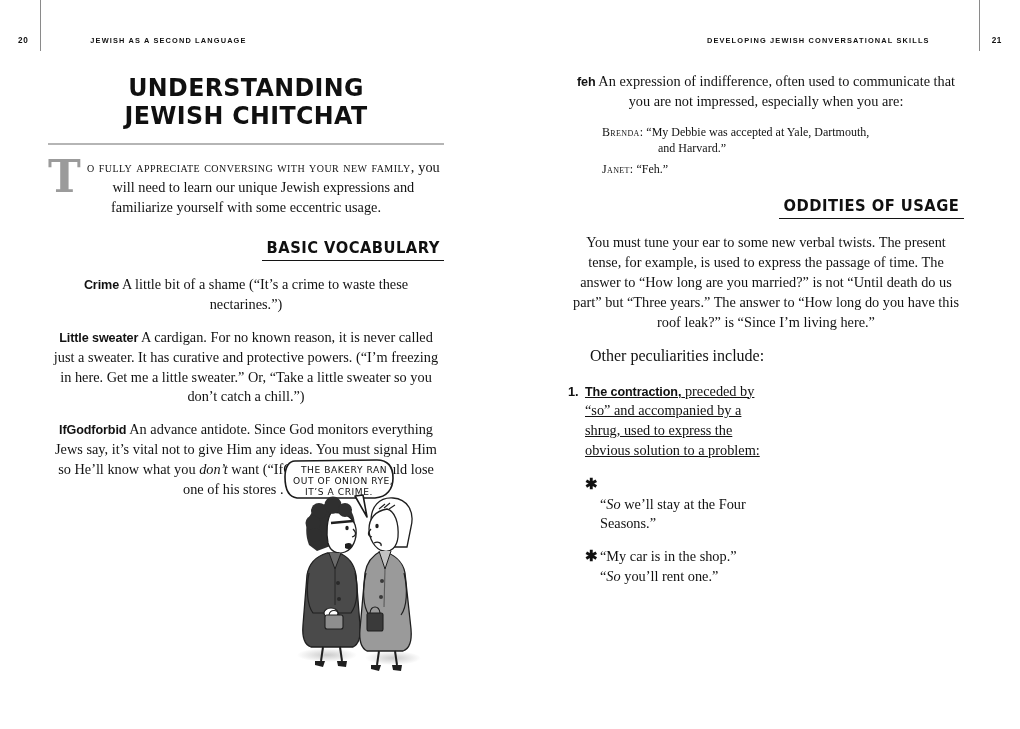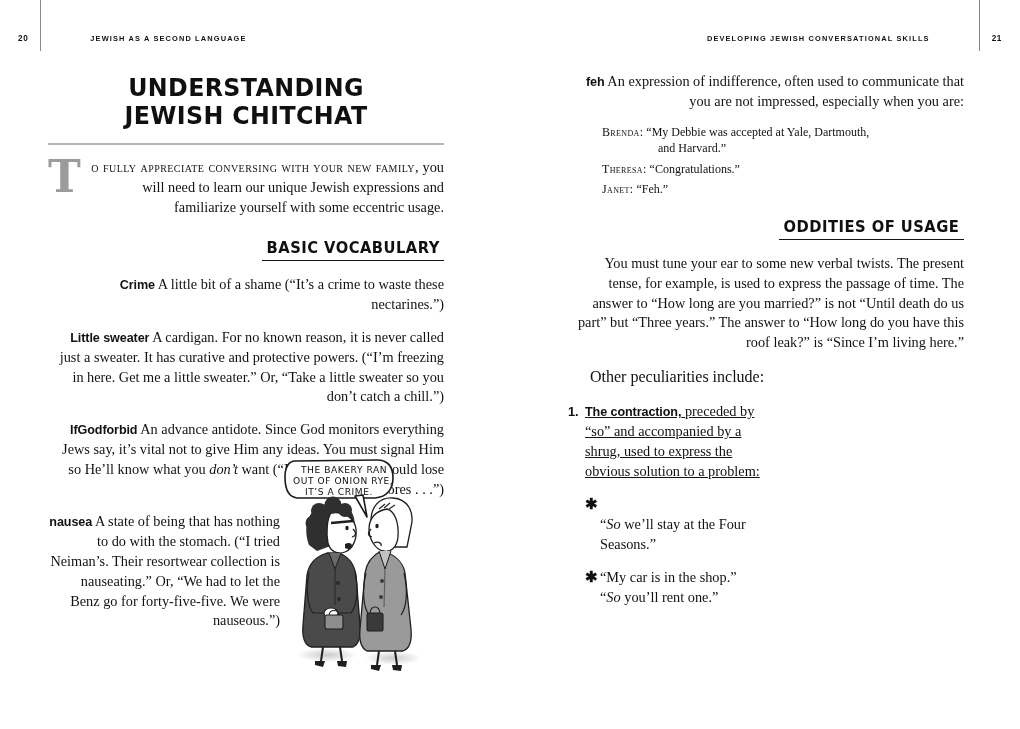--- a/index.html
+++ b/index.html
@@ -26,24 +26,24 @@
   .page {
     position: relative;
     width: 510px;
     height: 729px;
     box-sizing: border-box;
   }
 
   
   .runhead {
     position: absolute;
-    top: 27px;
+    top: 36px;
     height: 16px;
     display: flex;
-    align-items: flex-end;
+    align-items: flex-start;
     font-family: "Liberation Sans", "DejaVu Sans", sans-serif;
     font-weight: bold;
     font-size: 7.4px;
     letter-spacing: 1.15px;
     color: #111;
     text-transform: uppercase;
     white-space: nowrap;
     gap: 16px;
   }
   .runhead.left { left: 18px; }
@@ -113,21 +113,21 @@
     display: inline-block;
     border-bottom: 1.6px solid #141414;
     padding-bottom: 3px;
   }
 
   
   p.body {
     font-size: 14.3px;
     line-height: 1.385;
     margin: 0 0 13px 0;
-    text-align: right;
+    text-align: center;
     color: #121212;
   }
   p.body.tight { margin-bottom: 12px; }
   .term {
     font-family: "Liberation Sans", "DejaVu Sans", sans-serif;
     font-weight: bold;
     font-size: 12.6px;
     letter-spacing: -0.1px;
   }
   .ital { font-style: italic; }
@@ -265,24 +265,20 @@
       <p class="body">
         <span class="term">Little sweater</span>
         <span>A cardigan. For no known reason, it is never called just a sweater. It has curative and protective powers. (“I’m freezing in here. Get me a little sweater.” Or, “Take a little sweater so you don’t catch a chill.”)</span>
       </p>
 
       <p class="body">
         <span class="term">IfGodforbid</span>
         <span>An advance antidote. Since God monitors everything Jews say, it’s vital not to give Him any ideas. You must signal Him so He’ll know what you </span><span class="ital">don’t</span><span> want (“IfGodforbid Sol should lose one of his stores . . .”)</span>
       </p>
 
-      <p class="body" style="width:232px">
-        <span class="term">nausea</span>
-        <span>A state of being that has nothing to do with the stomach. (“I tried Neiman’s. Their resortwear collection is nauseating.” Or, “We had to let the Benz go for forty-five-five. We were nauseous.”)</span>
-      </p>
 
     </div>
 
     <div class="cartoon">
       <svg viewBox="0 0 150 225" xmlns="http://www.w3.org/2000/svg">
         <defs>
           <radialGradient id="shadowGrad" cx="50%" cy="50%" r="50%">
             <stop offset="0%" stop-color="#b9b9b9"></stop>
             <stop offset="100%" stop-color="#ffffff"></stop>
           </radialGradient>
@@ -395,24 +391,20 @@
         <span class="term">feh</span>
         <span>An expression of indifference, often used to communicate that you are not impressed, especially when you are:</span>
       </p>
 
       <div class="dialogue">
         <span class="who">Brenda:</span>
         <span>“My Debbie was accepted at Yale, Dartmouth,</span>
         <span class="cont">and Harvard.”</span>
       </div>
 
-      <div class="dialogue">
-        <span class="who">Theresa:</span>
-        <span>“Congratulations.”</span>
-      </div>
 
       <div class="dialogue">
         <span class="who">Janet:</span>
         <span>“Feh.”</span>
       </div>
 
       <div class="subhead-wrap" style="margin-top:20px">
         <div class="subhead-inner">
           <h2 class="subhead">Oddities of Usage</h2>
         </div>

